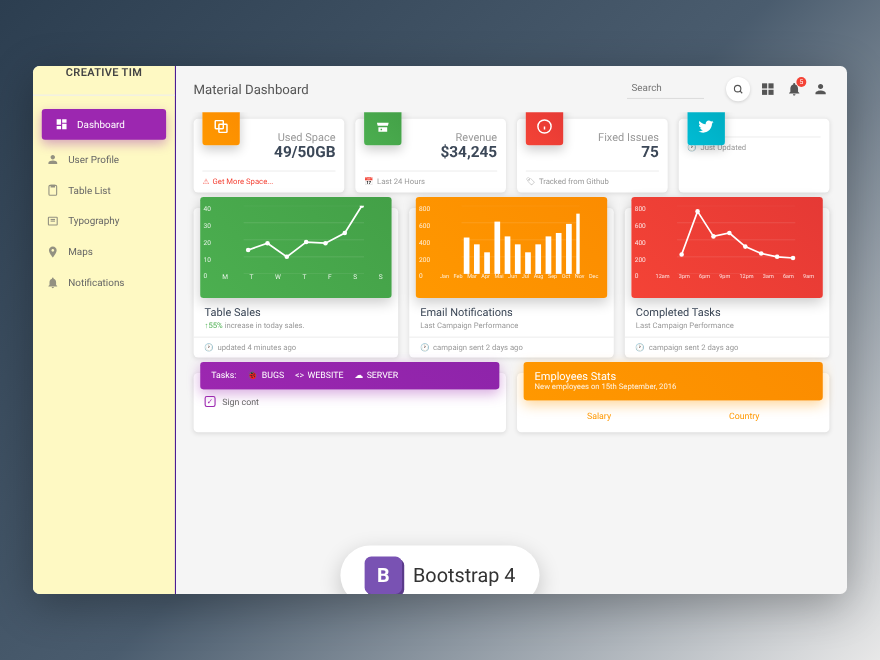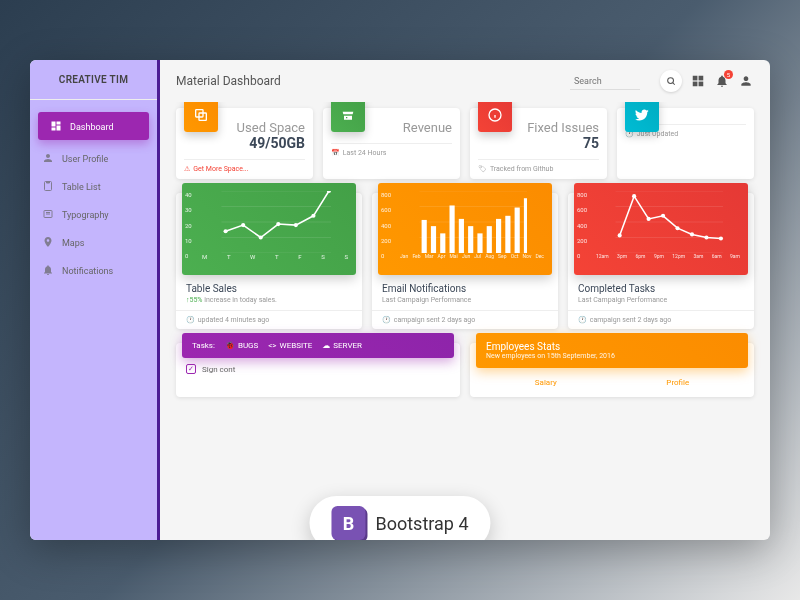--- a/index.html
+++ b/index.html
@@ -1,18 +1,18 @@
 <!DOCTYPE html>
 <html><head>
 <meta charset="utf-8">
 <style>
 *{margin:0;padding:0;box-sizing:border-box;font-family:-apple-system,BlinkMacSystemFont,"Segoe UI",Roboto,sans-serif}
 body{background:linear-gradient(135deg,#2c3e50 0%,#4a5c6e 50%,#e8e8e8 100%);width:800px;height:600px;overflow:hidden;display:flex;align-items:center;justify-content:center}
 .app{width:740px;height:480px;background:#f5f5f5;border-radius:6px;box-shadow:0 10px 40px rgba(0,0,0,0.3);display:flex;overflow:hidden;position:relative}
-.sidebar{width:130px;background:#c4b5fd;border-right:3px solid #4c1d95;padding-top:14px}
+.sidebar{width:130px;background:#fef9c3;border-right:1px solid #4c1d95;padding-top:1px}
 .brand{font-size:10px;font-weight:600;color:#444;text-align:center;padding-bottom:14px;border-bottom:1px solid #eee;letter-spacing:0.3px}
 .nav{list-style:none;padding:8px 0}
 .nav-item{display:flex;align-items:flex-end;padding:8px 12px;font-size:9px;color:#666;cursor:pointer;gap:8px}
 .nav-item.active{background:#9c27b0;color:#fff;margin:4px 8px;border-radius:3px;box-shadow:0 4px 10px rgba(156,39,176,0.4)}
 .nav-icon{width:12px;height:12px;display:inline-flex;align-items:center;justify-content:center;opacity:0.7}
 .nav-item.active .nav-icon{opacity:1}
 .main{flex:1;display:flex;flex-direction:column;overflow:hidden}
 .topbar{display:flex;align-items:center;padding:10px 16px;gap:8px}
 .page-title{font-size:12px;color:#555;flex:1}
 .search-box{display:flex;align-items:center;gap:20px}
@@ -22,21 +22,21 @@
 .badge{position:absolute;top:-3px;right:-3px;background:#f44336;color:#fff;font-size:6px;width:9px;height:9px;border-radius:50%;display:flex;align-items:center;justify-content:center}
 .content{flex:1;padding:6px 16px;overflow:hidden}
 .stats-row{display:flex;gap:10px;margin-bottom:14px}
 .stat-card{flex:1;background:#fff;border-radius:4px;box-shadow:0 1px 4px rgba(0,0,0,0.1);position:relative;padding:8px 8px 6px}
 .stat-icon{width:34px;height:34px;border-radius:3px;position:absolute;top:-10px;left:8px;display:flex;align-items:center;justify-content:center;color:#fff;box-shadow:0 4px 10px rgba(0,0,0,0.2)}
 .stat-icon.orange{background:linear-gradient(45deg,#ff9800,#fb8c00)}
 .stat-icon.green{background:linear-gradient(45deg,#4caf50,#43a047)}
 .stat-icon.red{background:linear-gradient(45deg,#f44336,#e53935)}
 .stat-icon.cyan{background:linear-gradient(45deg,#00bcd4,#00acc1)}
 .stat-body{text-align:right;padding-top:4px}
-.stat-label{font-size:13px;color:#999}
+.stat-label{font-size:10px;color:#999}
 .stat-value{font-size:14px;color:#3c4858;font-weight:700}
 .stat-footer{border-top:1px solid #eee;margin-top:8px;padding-top:5px;font-size:7px;color:#999;display:flex;align-items:center;gap:3px}
 .stat-footer.warn{color:#f44336}
 .charts-row{display:flex;gap:10px;margin-bottom:14px}
 .chart-card{flex:1;background:#fff;border-radius:4px;box-shadow:0 1px 4px rgba(0,0,0,0.1)}
 .chart-area{height:92px;margin:-10px 6px 0;border-radius:3px;position:relative;box-shadow:0 4px 12px rgba(0,0,0,0.2);padding:8px 6px 2px}
 .chart-area.green{background:linear-gradient(45deg,#4caf50,#43a047)}
 .chart-area.orange{background:linear-gradient(45deg,#ff9800,#fb8c00)}
 .chart-area.red{background:linear-gradient(45deg,#f44336,#e53935)}
 .chart-svg{width:100%;height:62px}
@@ -176,20 +176,21 @@
             </div>
         </div>
         <div class="stat-card">
           <div class="stat-icon green">
               <svg width="16" height="16" viewBox="0 0 24 24" fill="currentColor">
                 <path d="M4 7h16l-1 4H5L4 7zm2 6h12v6H6v-6zm3 2v2h2v-2H9z" fill="#fff"></path>
               </svg>
             </div>
           <div class="stat-body">
               <div class="stat-label">Revenue</div>
+              <div class="stat-value">$34,245</div>
             </div>
           <div class="stat-footer">
               <span>📅</span>
               <span>Last 24 Hours</span>
             </div>
         </div>
         <div class="stat-card">
           <div class="stat-icon red">
               <svg width="16" height="16" viewBox="0 0 24 24" fill="none" stroke="currentColor" stroke-width="2">
                 <circle cx="12" cy="12" r="9"></circle>
@@ -398,21 +399,21 @@
             <span>Sign cont</span>
           </div>
         </div>
         <div class="chart-card emp-card">
           <div class="emp-header">
             <div class="emp-title">Employees Stats</div>
             <div class="emp-sub">New employees on 15th September, 2016</div>
           </div>
           <div class="emp-cols">
             <span>Salary</span>
-            <span>Profile</span>
+            <span>Country</span>
           </div>
         </div>
       </div>
     </div>
   </div>
 
   <div class="bootstrap-pill">
     <div class="bs-logo">B</div>
     <div class="bs-text">Bootstrap 4</div>
   </div>

